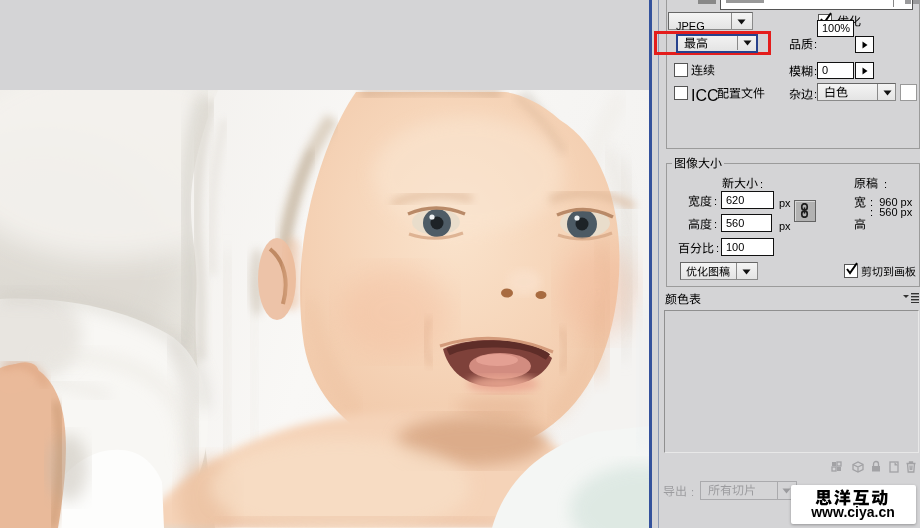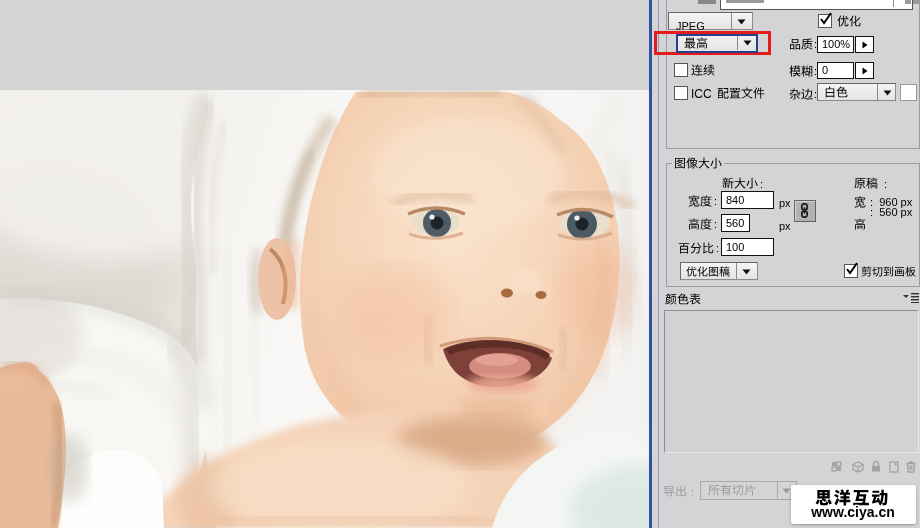--- a/index.html
+++ b/index.html
@@ -233,21 +233,21 @@
 <svg class="ab" style="left:743px;top:40px" width="9" height="6" viewBox="0 0 9 6">
     <path d="M0.5 0.5 H8.5 L4.5 5.5 Z" fill="#111"></path>
   </svg>
 <svg class="ab" style="left:789px;top:38px;" width="24" height="12" viewBox="0 -880 2000 1000">
     <g fill="#000">
       <use href="#z12" x="0"></use>
       <use href="#z40" x="1000"></use>
     </g>
   </svg>
 <div class="lat" style="left:814px;top:38px">:</div>
-<div class="inp" style="left:817px;top:36px;width:37px;height:17px">100%</div>
+<div class="inp" style="left:817px;top:20px;width:37px;height:17px">100%</div>
 <div class="ab spin" style="left:855px;top:36px;width:19px;height:17px"></div>
 <svg class="ab" style="left:862px;top:41px" width="6" height="8" viewBox="0 0 6 8">
     <path d="M0.5 0.5 V7.5 L5.5 4 Z" fill="#000"></path>
   </svg>
 <div class="ab cb" style="left:674px;top:63px"></div>
 <svg class="ab" style="left:691px;top:64px;" width="24" height="12" viewBox="0 -880 2000 1000">
     <g fill="#000">
       <use href="#z42" x="0"></use>
       <use href="#z36" x="1000"></use>
     </g>
@@ -258,21 +258,21 @@
       <use href="#z35" x="1000"></use>
     </g>
   </svg>
 <div class="lat" style="left:814px;top:65px">:</div>
 <div class="inp" style="left:817px;top:62px;width:37px;height:17px">0</div>
 <div class="ab spin" style="left:855px;top:62px;width:19px;height:17px"></div>
 <svg class="ab" style="left:862px;top:67px" width="6" height="8" viewBox="0 0 6 8">
     <path d="M0.5 0.5 V7.5 L5.5 4 Z" fill="#000"></path>
   </svg>
 <div class="ab cb" style="left:674px;top:86px"></div>
-<div class="lat" style="left:691px;top:87px;font-size:12px">ICC</div>
+<div class="lat" style="left:691px;top:87px;font-size:16px">ICC</div>
 <svg class="ab" style="left:717px;top:87px;" width="48" height="12" viewBox="0 -880 4000 1000">
     <g fill="#000">
       <use href="#z43" x="0"></use>
       <use href="#z37" x="1000"></use>
       <use href="#z21" x="2000"></use>
       <use href="#z1" x="3000"></use>
     </g>
   </svg>
 <svg class="ab" style="left:789px;top:88px;" width="24" height="12" viewBox="0 -880 2000 1000">
     <g fill="#000">
@@ -311,21 +311,21 @@
     </g>
   </svg>
 <div class="lat" style="left:760px;top:178px">:</div>
 <svg class="ab" style="left:688px;top:195px;" width="24" height="12" viewBox="0 -880 2000 1000">
     <g fill="#000">
       <use href="#z15" x="0"></use>
       <use href="#z18" x="1000"></use>
     </g>
   </svg>
 <div class="lat" style="left:714px;top:195px">:</div>
-<div class="inp" style="left:721px;top:191px;width:53px;height:18px;line-height:16px">840</div>
+<div class="inp" style="left:721px;top:191px;width:53px;height:18px;line-height:16px">620</div>
 <div class="lat" style="left:779px;top:197px">px</div>
 <div class="ab" style="left:794px;top:200px;width:20px;height:20px;background:#b2b2b2;border:1px solid #636363;box-shadow:inset 1px 1px 0 #d8d8d8"></div>
 <svg class="ab" style="left:799px;top:203px" width="11" height="15" viewBox="0 0 11 15">
 <rect x="2.8" y="0.8" width="5.4" height="6" rx="2.4" fill="none" stroke="#1d1d1d" stroke-width="1.7"></rect>
 <rect x="2.8" y="8.2" width="5.4" height="6" rx="2.4" fill="none" stroke="#1d1d1d" stroke-width="1.7"></rect>
 <line x1="5.5" y1="4.4" x2="5.5" y2="10.6" stroke="#1d1d1d" stroke-width="1.4"></line>
 </svg>
 <svg class="ab" style="left:854px;top:177px;" width="24" height="12" viewBox="0 -880 2000 1000">
     <g fill="#000">
       <use href="#z11" x="0"></use>
@@ -339,21 +339,21 @@
     </g>
   </svg>
 <div class="lat" style="left:870px;top:196px">:&nbsp; 960 px</div>
 <svg class="ab" style="left:688px;top:218px;" width="24" height="12" viewBox="0 -880 2000 1000">
     <g fill="#000">
       <use href="#z45" x="0"></use>
       <use href="#z18" x="1000"></use>
     </g>
   </svg>
 <div class="lat" style="left:714px;top:218px">:</div>
-<div class="inp" style="left:721px;top:214px;width:29px;height:18px;line-height:16px">560</div>
+<div class="inp" style="left:721px;top:214px;width:51px;height:18px;line-height:16px">560</div>
 <div class="lat" style="left:779px;top:220px">px</div>
 <svg class="ab" style="left:854px;top:218px;" width="12" height="12" viewBox="0 -880 1000 1000">
     <g fill="#000">
       <use href="#z45" x="0"></use>
     </g>
   </svg>
 <div class="lat" style="left:870px;top:206px">:&nbsp; 560 px</div>
 <svg class="ab" style="left:678px;top:242px;" width="36" height="12" viewBox="0 -880 3000 1000">
     <g fill="#000">
       <use href="#z33" x="0"></use>

